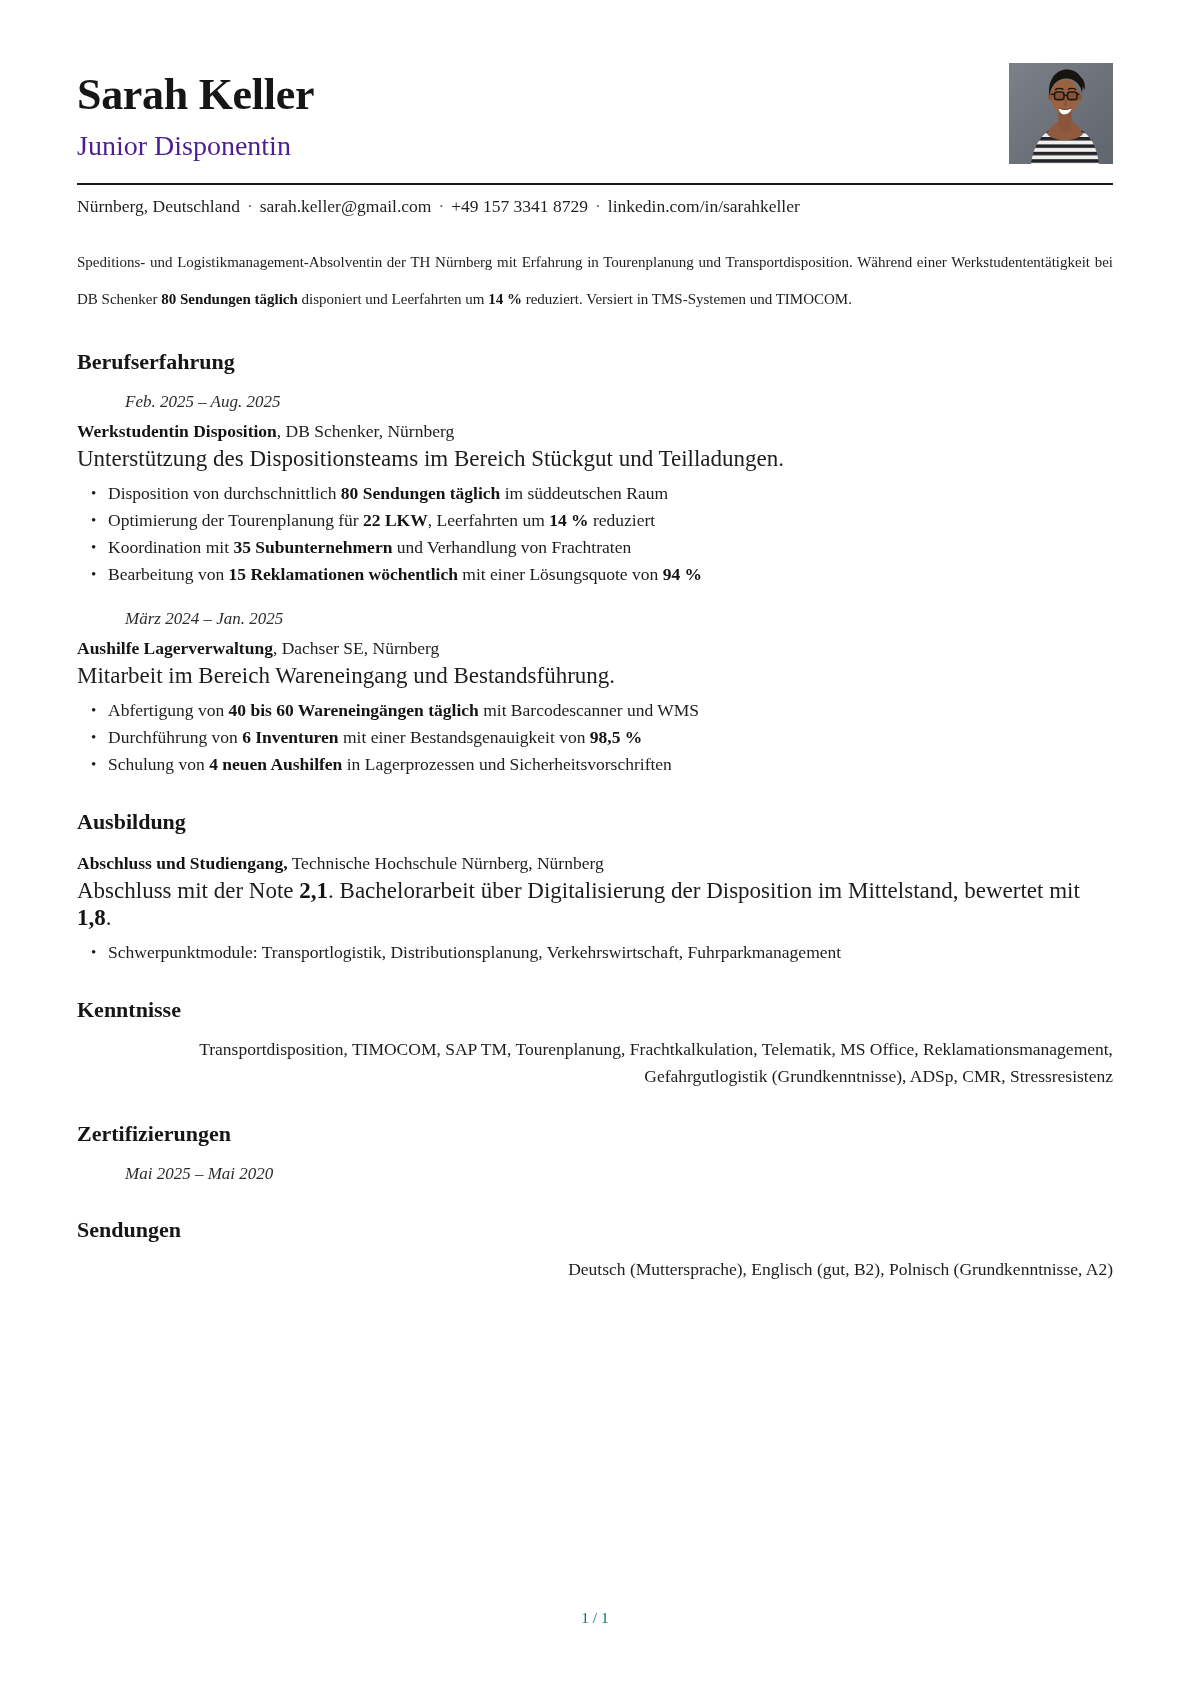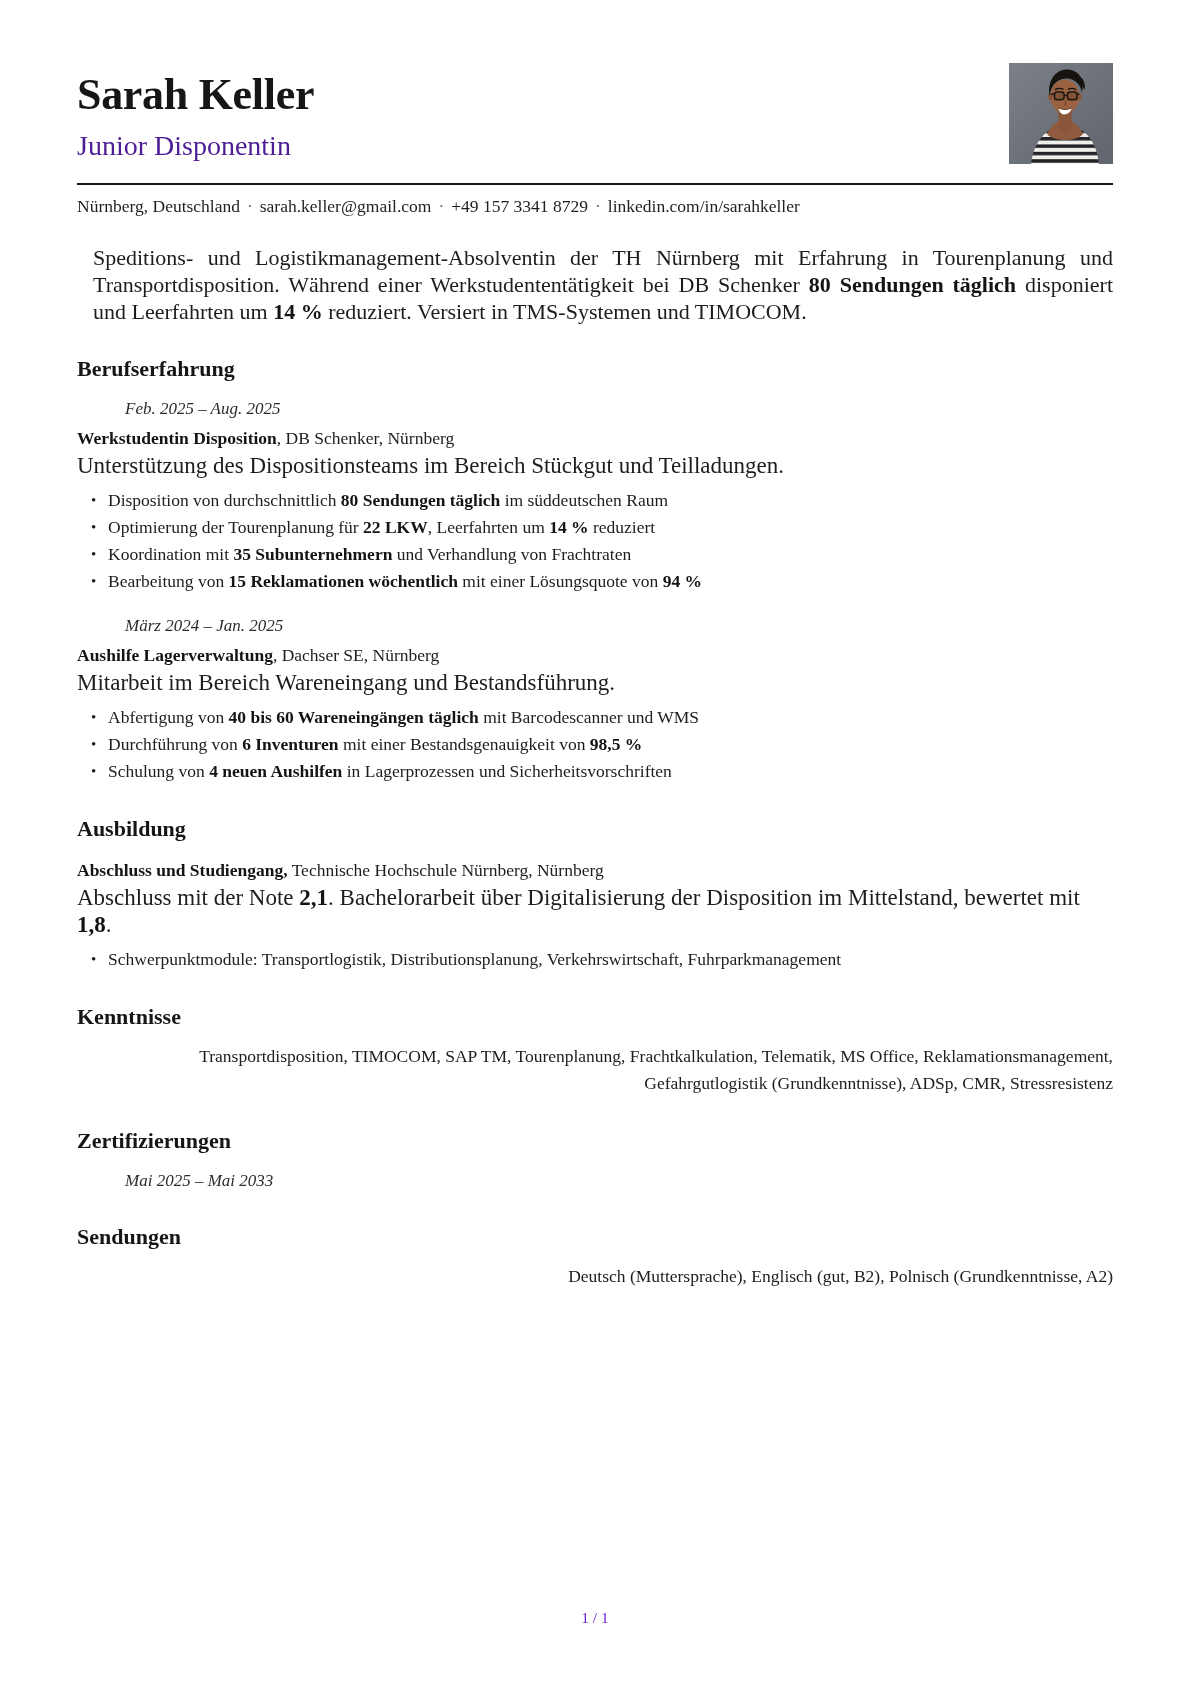--- a/index.html
+++ b/index.html
@@ -48,25 +48,24 @@
     white-space: nowrap;
   }
   .contact .sep {
     color: #666;
     padding: 0 7px;
   }
 
   
   .summary {
     margin-top: 27px;
-    font-size: 22px;
-    line-height: 27px;
+    font-size: 15px;
+    line-height: 37px;
     text-align: justify;
     hyphens: auto;
-    margin-left: 16px;
   }
   b { font-weight: 700; color: #141414; }
 
   h2.section-heading {
     margin: 31px 0 0 0;
     font-size: 22px;
     font-weight: 700;
     color: #161616;
   }
   .entry { margin-top: 15px; }
@@ -111,21 +110,21 @@
     line-height: 27px;
     text-align: right;
   }
   .footer {
     position: absolute;
     left: 0;
     right: 0;
     bottom: 56px;
     text-align: center;
     font-size: 15.5px;
-    color: #6d28d9;
+    color: #0f766e;
   }
 </style>
 </head>
 <body>
 
 <div class="page">
 
   <svg class="photo" viewBox="0 0 104 101" aria-label="portrait photo">
     <defs>
       <linearGradient id="photoBg" x1="0" y1="0" x2="1" y2="1">
@@ -218,21 +217,21 @@
       <ul class="bullets">
         <li>Schwerpunktmodule: Transportlogistik, Distributionsplanung, Verkehrswirtschaft, Fuhrparkmanagement</li>
       </ul>
     </div>
 
     <h2 class="section-heading">Kenntnisse</h2>
     <p class="plain-paragraph">Transportdisposition, TIMOCOM, SAP TM, Tourenplanung, Frachtkalkulation, Telematik, MS Office, Reklamationsmanagement, Gefahrgutlogistik (Grundkenntnisse), ADSp, CMR, Stressresistenz</p>
 
     <h2 class="section-heading">Zertifizierungen</h2>
     <div class="entry">
-      <div class="entry-date">Mai 2025 – Mai 2033</div>
+      <div class="entry-date">Mai 2025 – Mai 2020</div>
     </div>
 
     <h2 class="section-heading">Sendungen</h2>
     <p class="plain-paragraph">Deutsch (Muttersprache), Englisch (gut, B2), Polnisch (Grundkenntnisse, A2)</p>
 
   </div>
 
   <div class="footer">1 / 1</div>
 </div>
 

